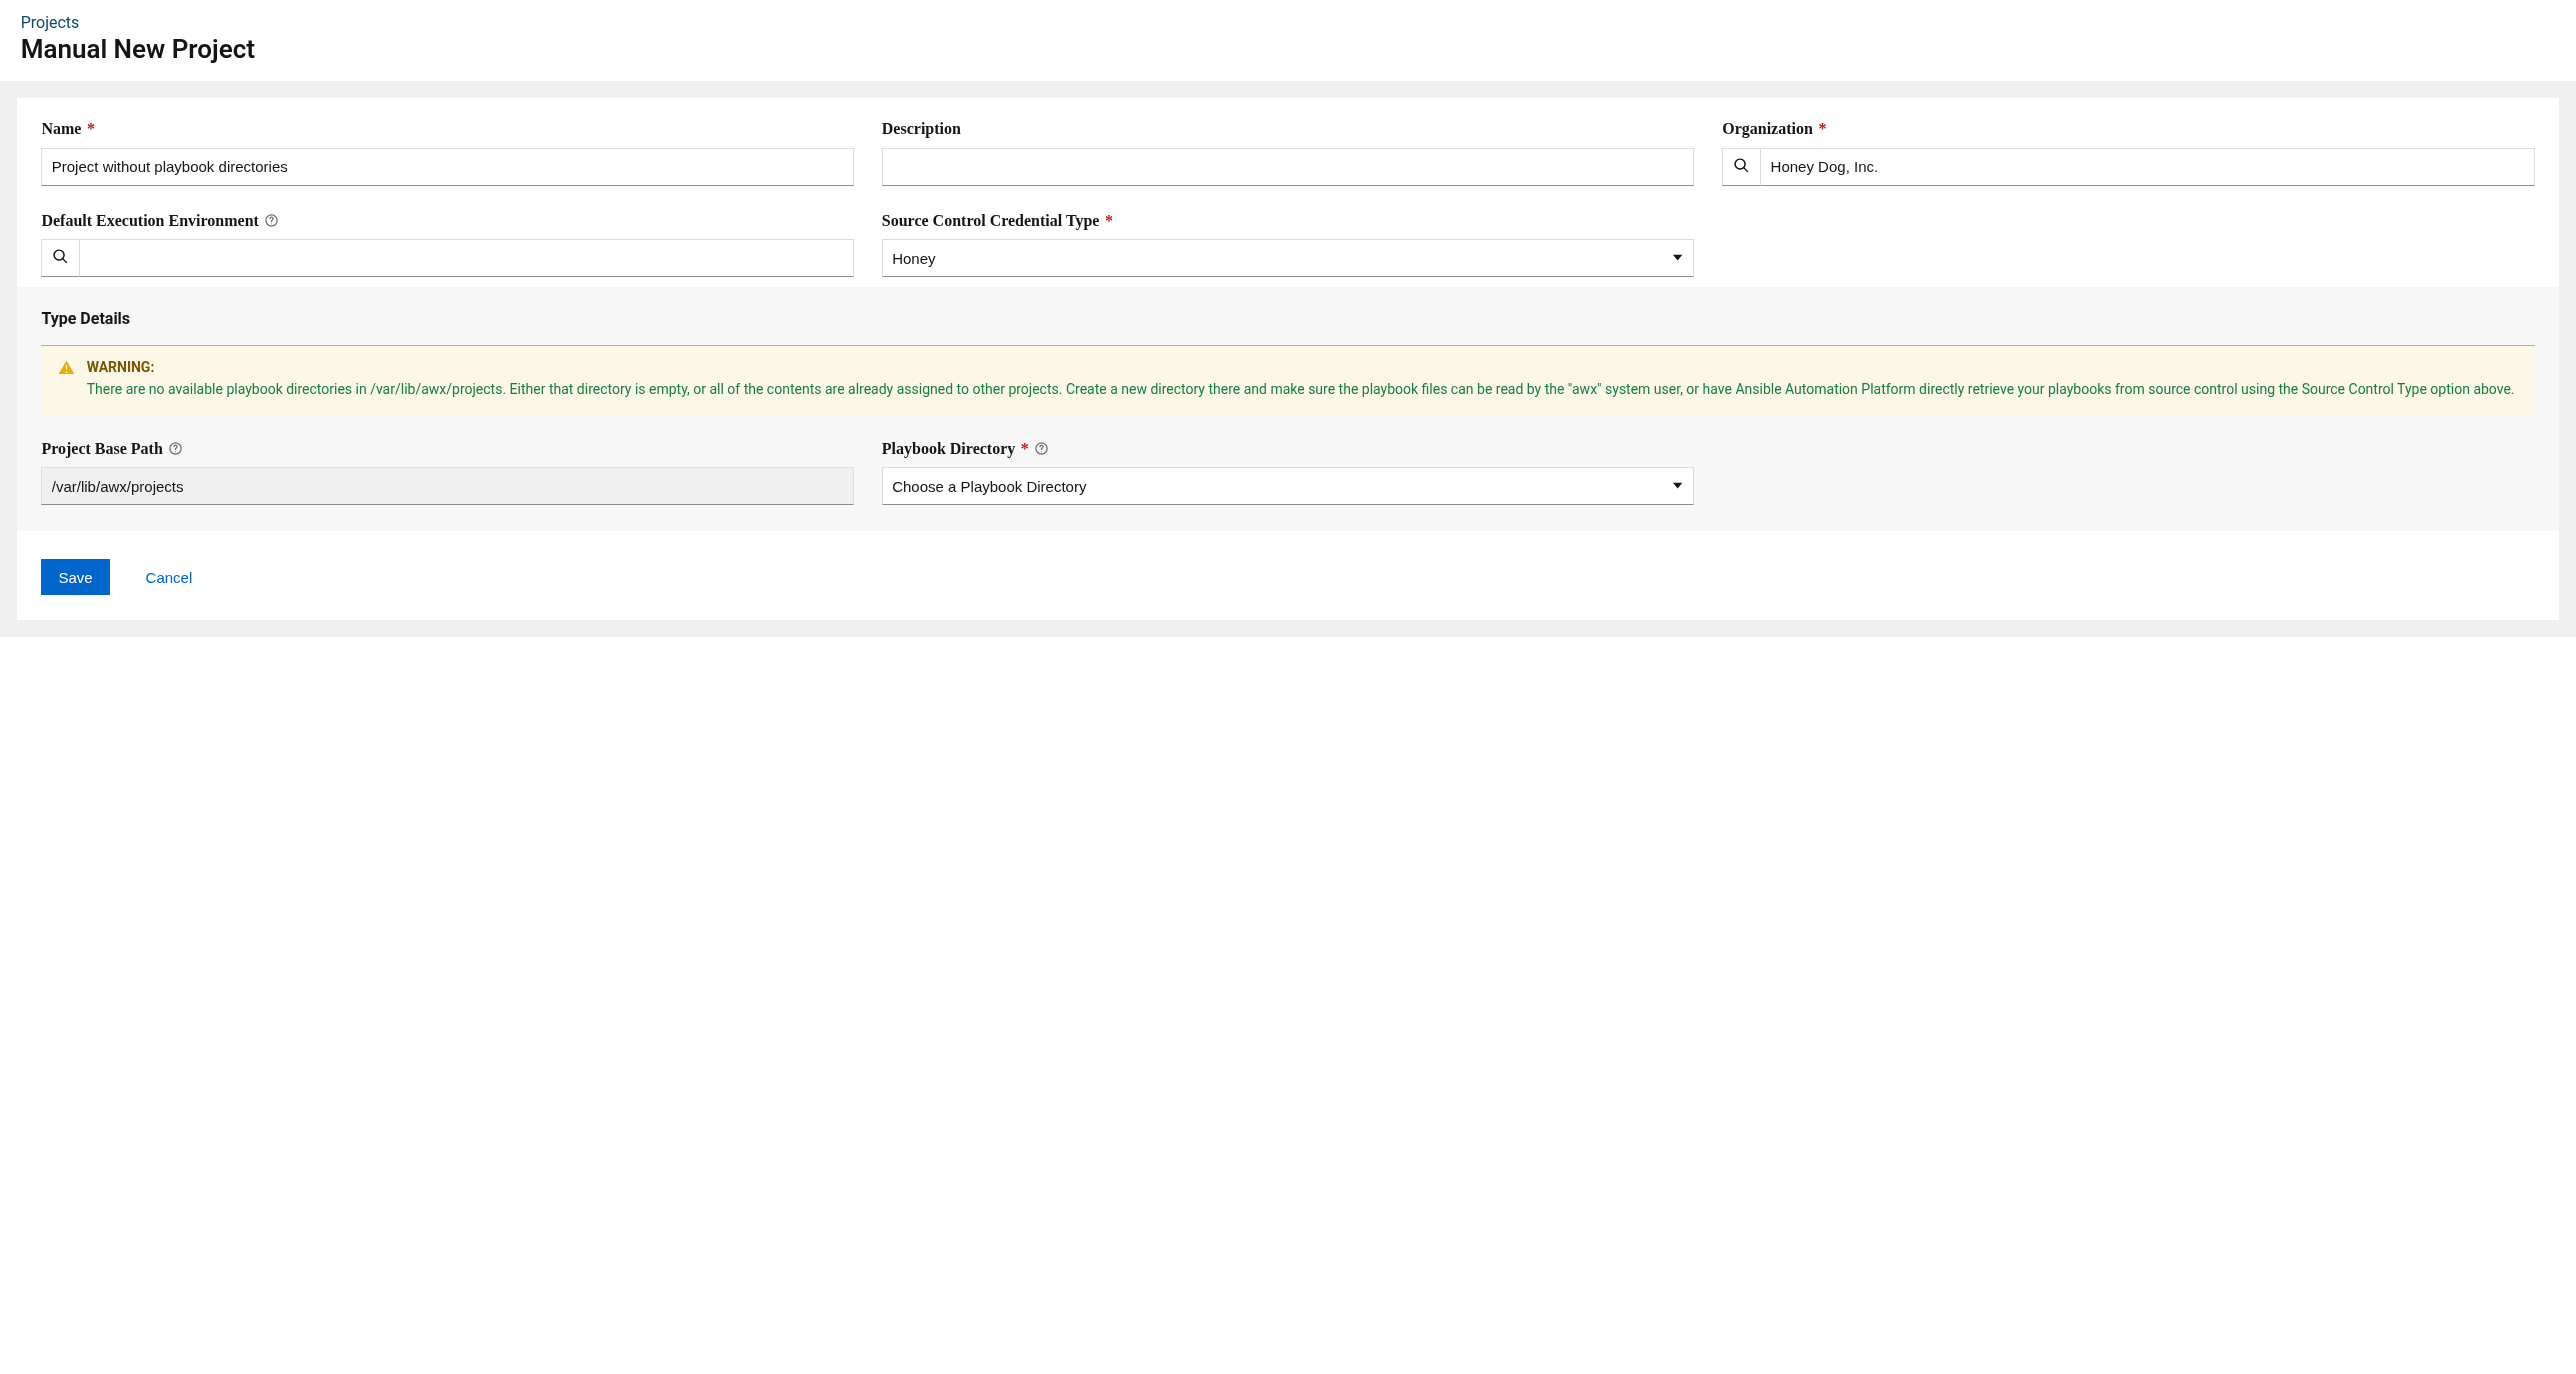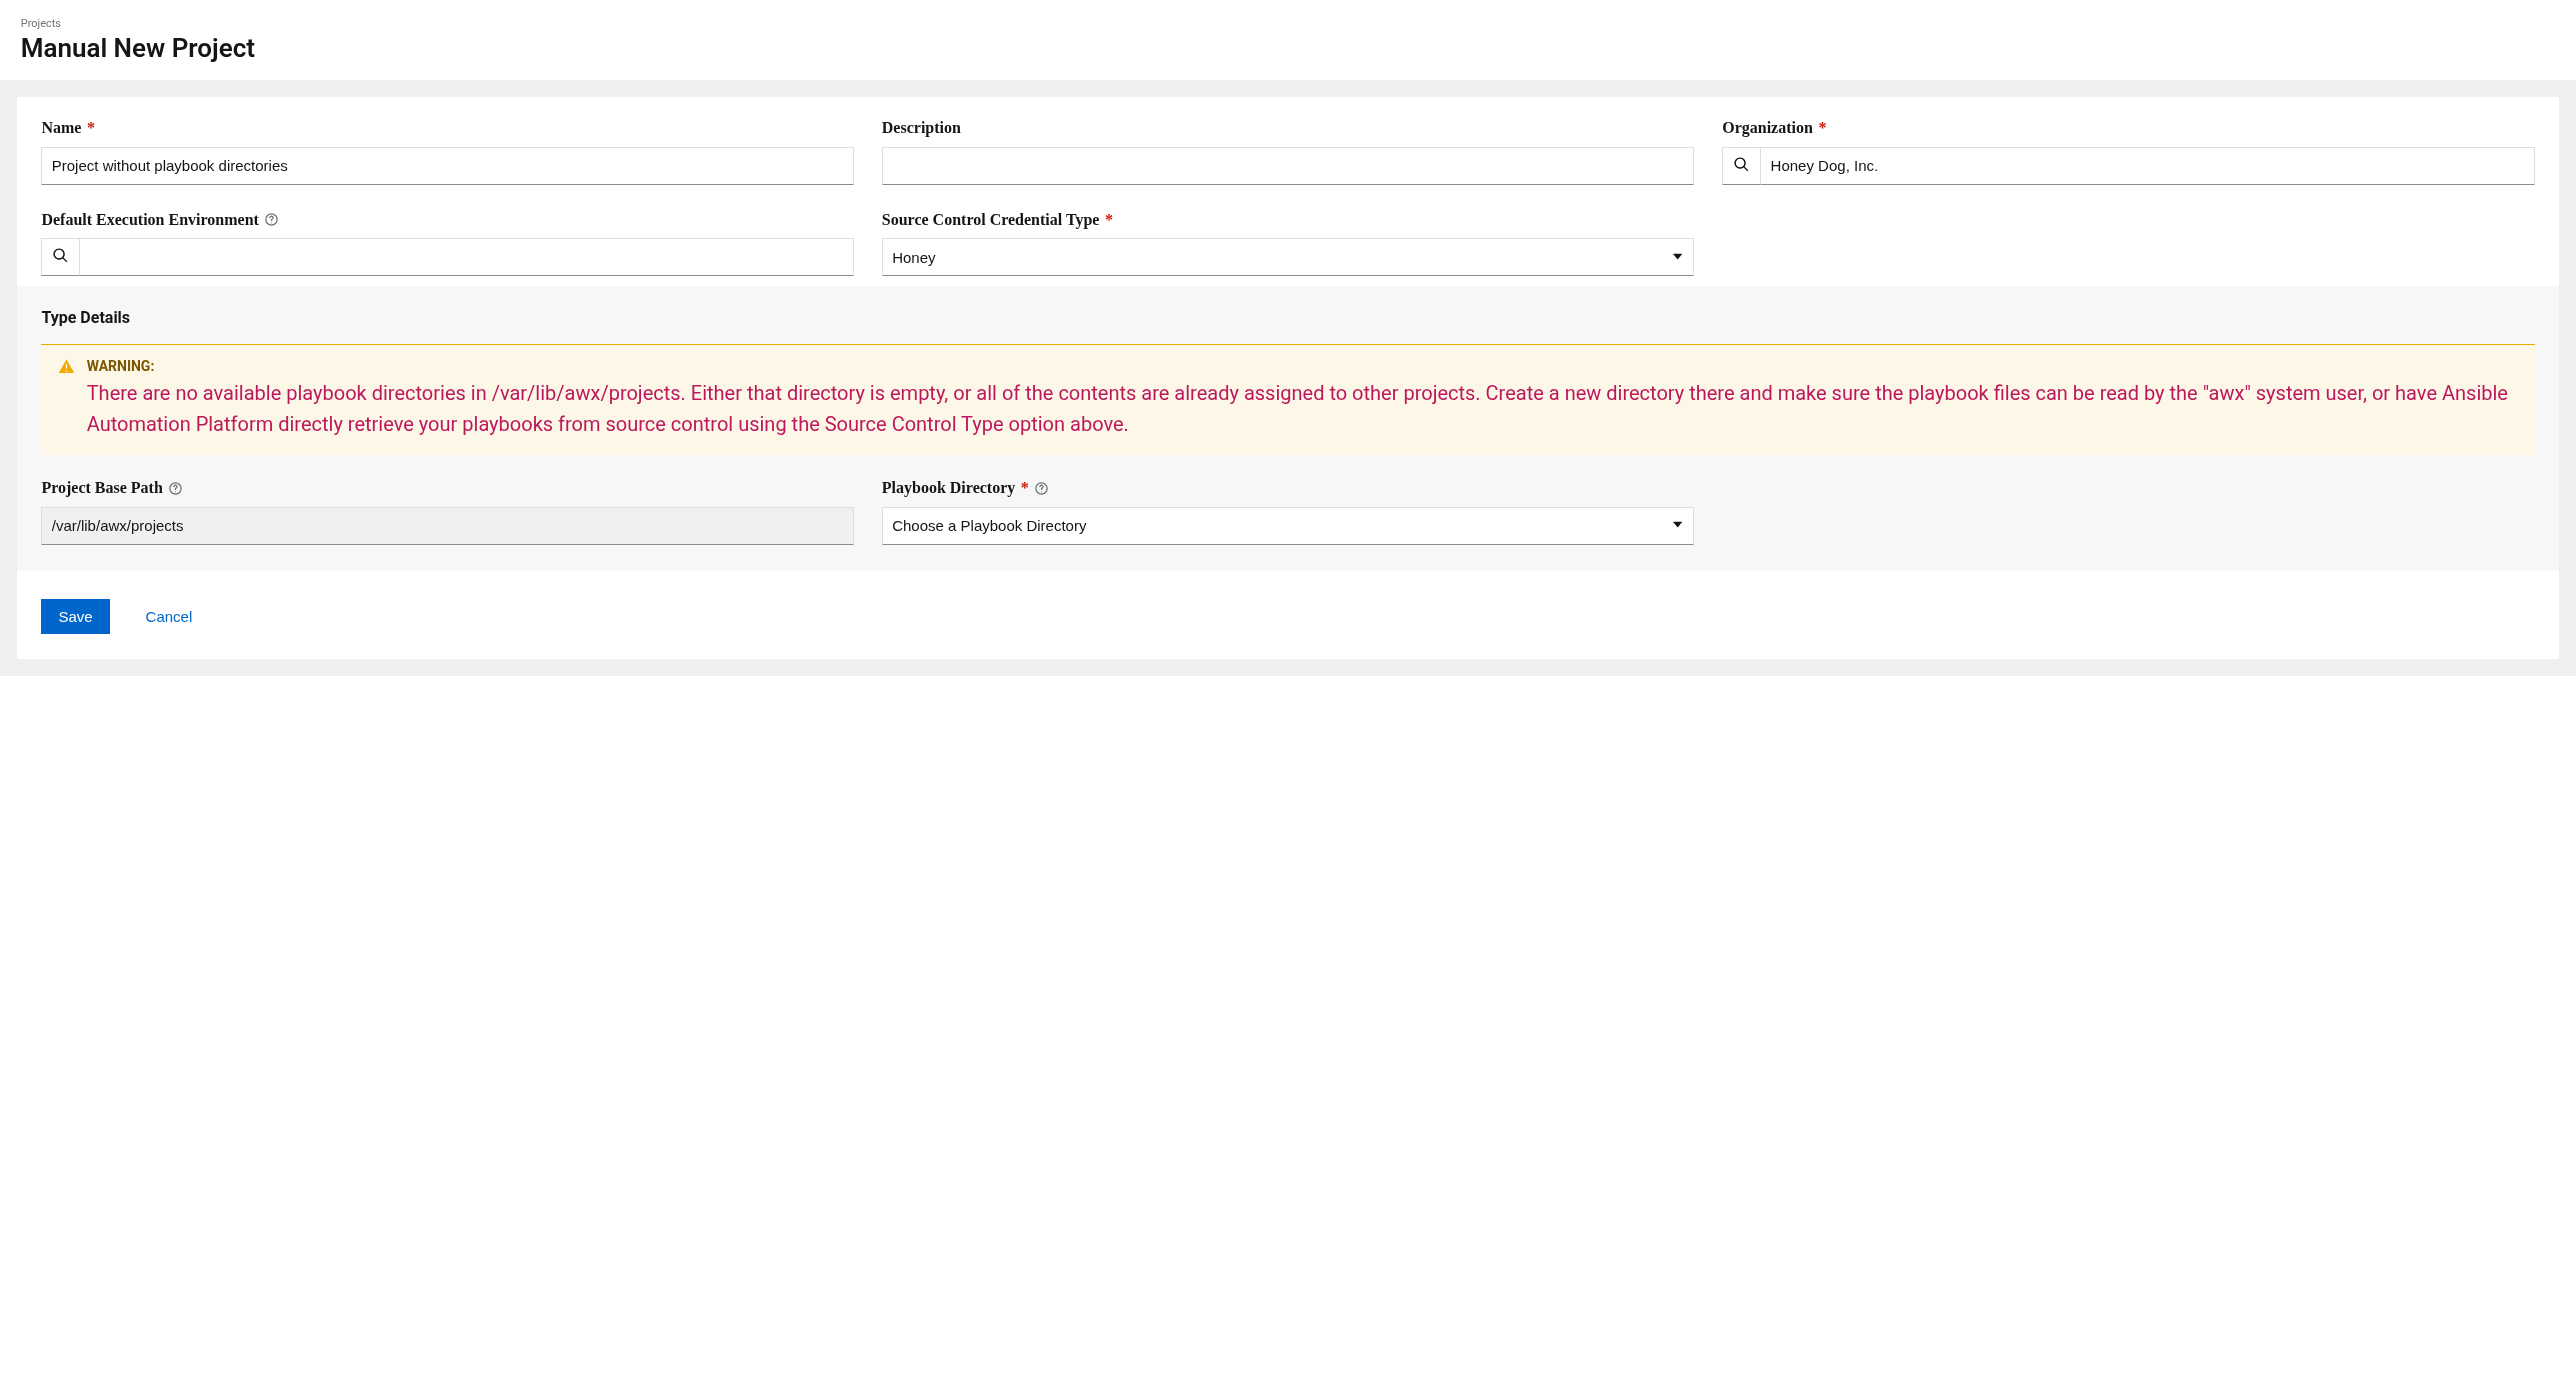--- a/index.html
+++ b/index.html
@@ -12,22 +12,22 @@
     width: 100%;
   }
   .header {
     padding: 13px 20.7px 17px 20.7px;
     display: flex;
     justify-content: space-between;
     align-items: flex-start;
   }
   .header-left {}
   .breadcrumb {
-    font-size: 11px;
-    color: #737373;
+    font-size: 16px;
+    color: #0c4a6e;
     text-decoration: none;
     cursor: pointer;
   }
   .page-title {
     font-size: 26px;
     font-weight: 600;
     color: #151515;
     margin-top: 1.9px;
   }
   .header-right {
@@ -161,22 +161,22 @@
   }
   .alert-icon svg { width: 17px; height: 17px; color: #f0ab00; }
   .alert-content {}
   .alert-title {
     font-size: 14px;
     font-weight: 700;
     color: #795600;
     margin-bottom: 3.8px;
   }
   .alert-text {
-    font-size: 20px;
-    color: #be185d;
+    font-size: 14px;
+    color: #15803d;
     line-height: 1.55;
   }
   .type-grid {
     display: grid;
     grid-template-columns: repeat(3, 1fr);
     column-gap: 28px;
   }
   .actions {
     background: #ffffff;
     padding: 28px 24.4px 24.4px 24.4px;

